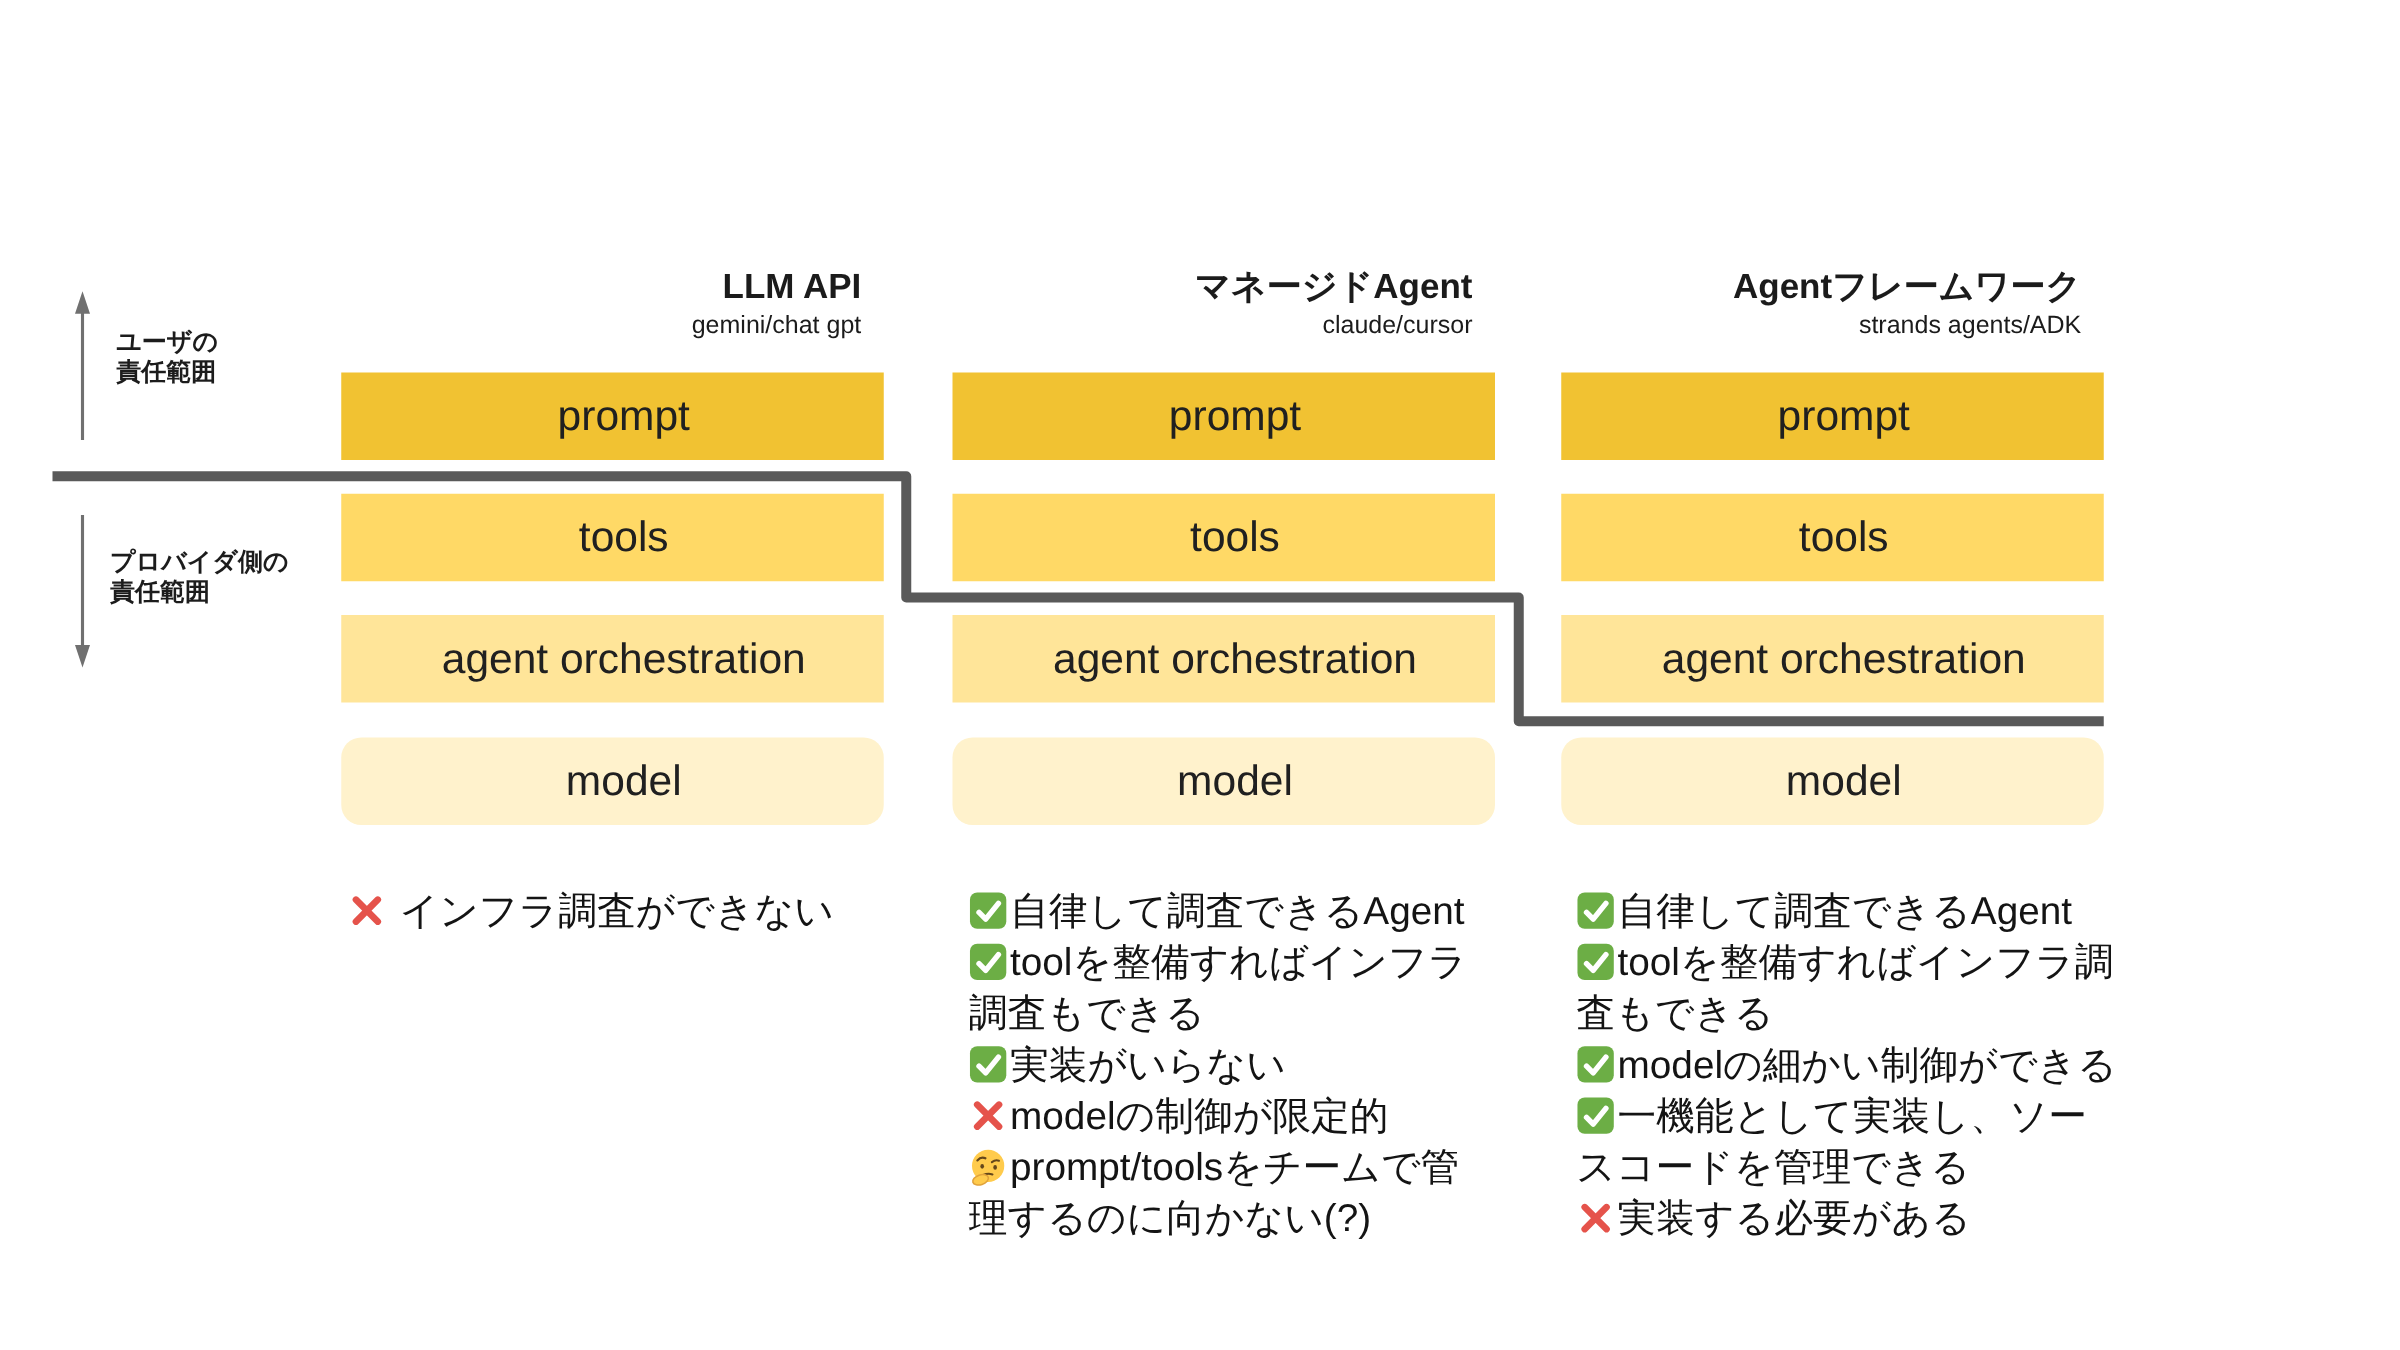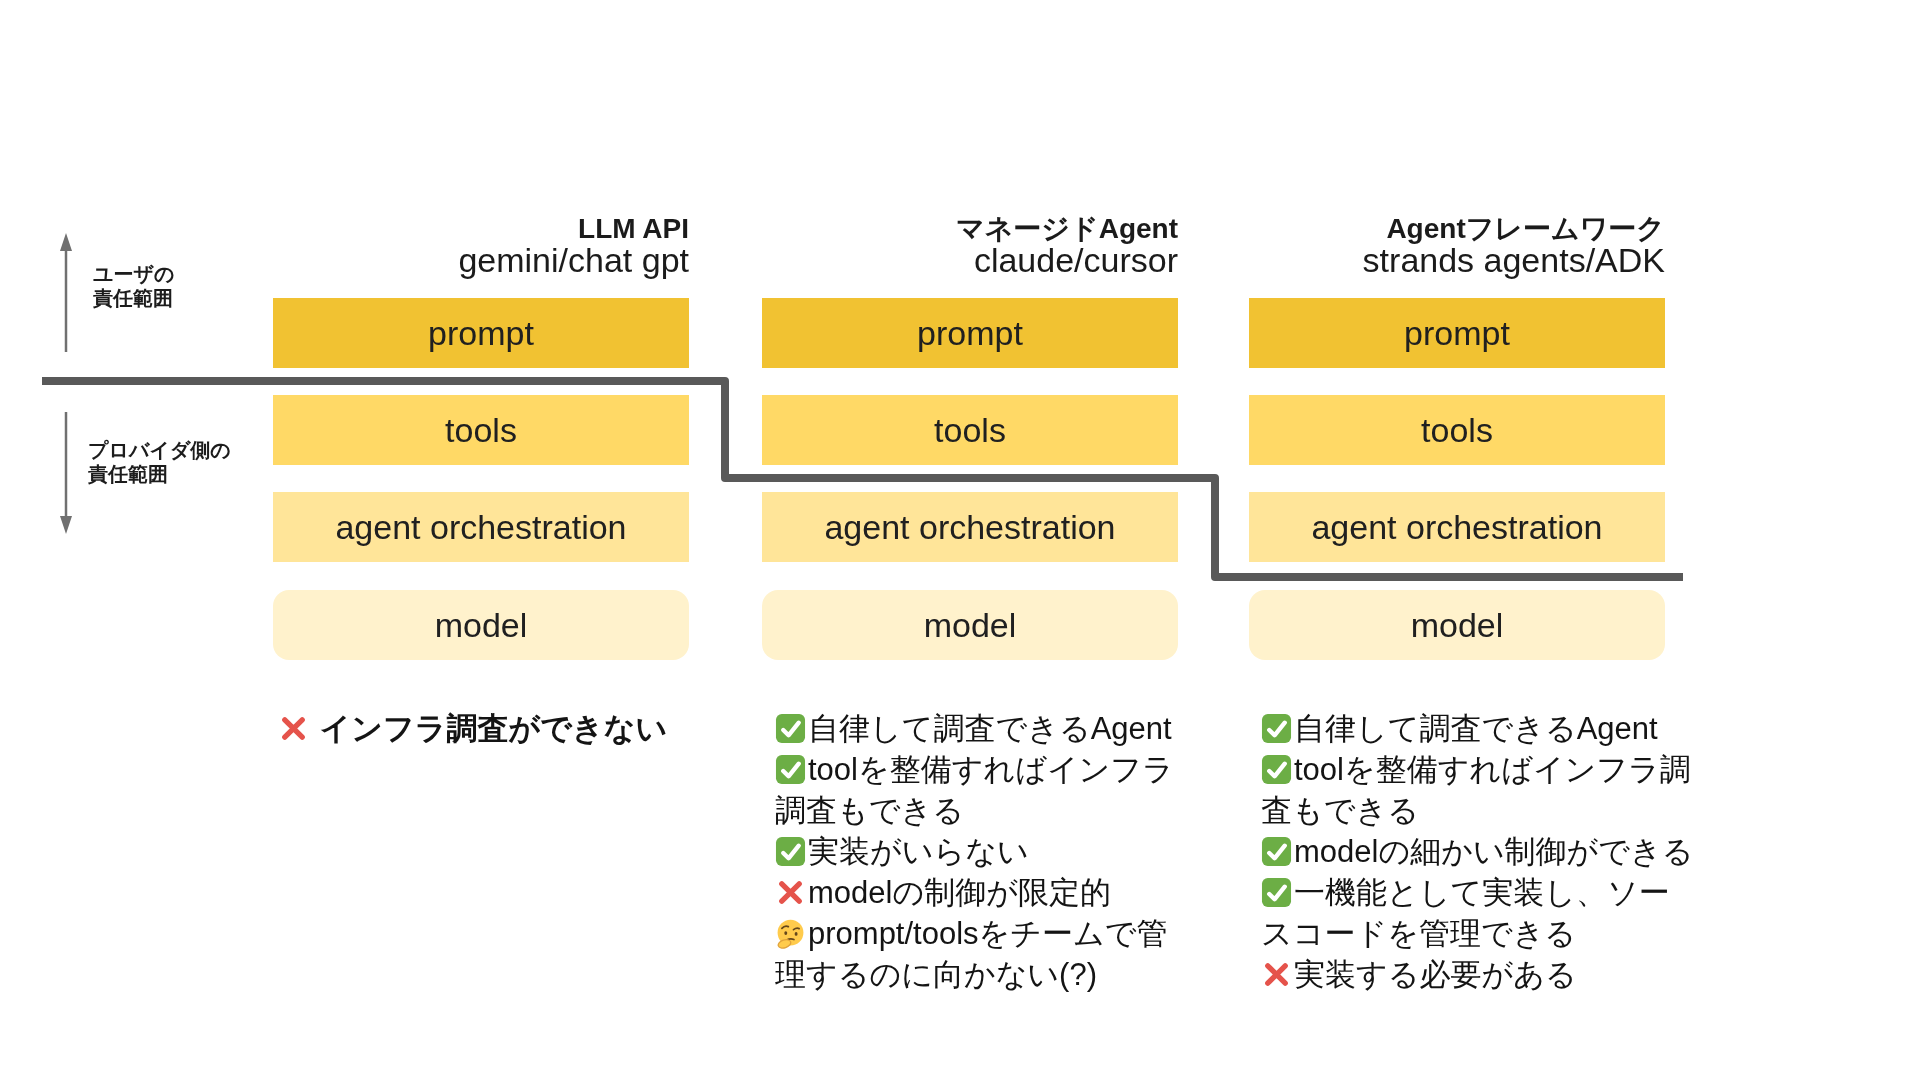--- a/index.html
+++ b/index.html
@@ -11,31 +11,31 @@
   .side-label.user{left:93px;top:262px;width:140px;}
   .side-label.provider{left:88px;top:438px;width:170px;}
 
   .col{position:absolute;width:416px;}
   .col.c0{left:273px;}
   .col.c1{left:762px;}
   .col.c2{left:1249px;}
 
   .col-header{position:absolute;top:212px;width:416px;text-align:right;}
   .col-title{font-size:28px;font-weight:bold;line-height:33px;}
-  .col-subtitle{font-size:34px;line-height:30px;}
+  .col-subtitle{font-size:20px;line-height:30px;}
 
   .layer{position:absolute;width:416px;height:70px;display:flex;align-items:center;justify-content:center;
-         font-size:34px;color:#202020;}
+         font-size:34px;color:#202020;padding-left:18px;}
   .layer.r0{top:298px;}
   .layer.r1{top:395px;}
   .layer.r2{top:492px;}
   .layer.r3{top:590px;border-radius:16px;}
 
   .notes{position:absolute;top:708px;font-size:31px;line-height:41px;color:#141414;}
-  .notes.n0{left:278px;width:430px;font-weight:bold;}
+  .notes.n0{left:278px;width:430px;}
   .notes.n1{left:775px;width:402px;}
   .notes.n2{left:1261px;width:440px;}
   .note-item{display:block;}
   .note-icon{display:inline-block;width:31px;height:31px;vertical-align:-5px;margin-right:2px;}
   .note-icon svg{display:block;width:31px;height:31px;}
 </style>
 </head>
 <body>
 
 <div class="canvas">

